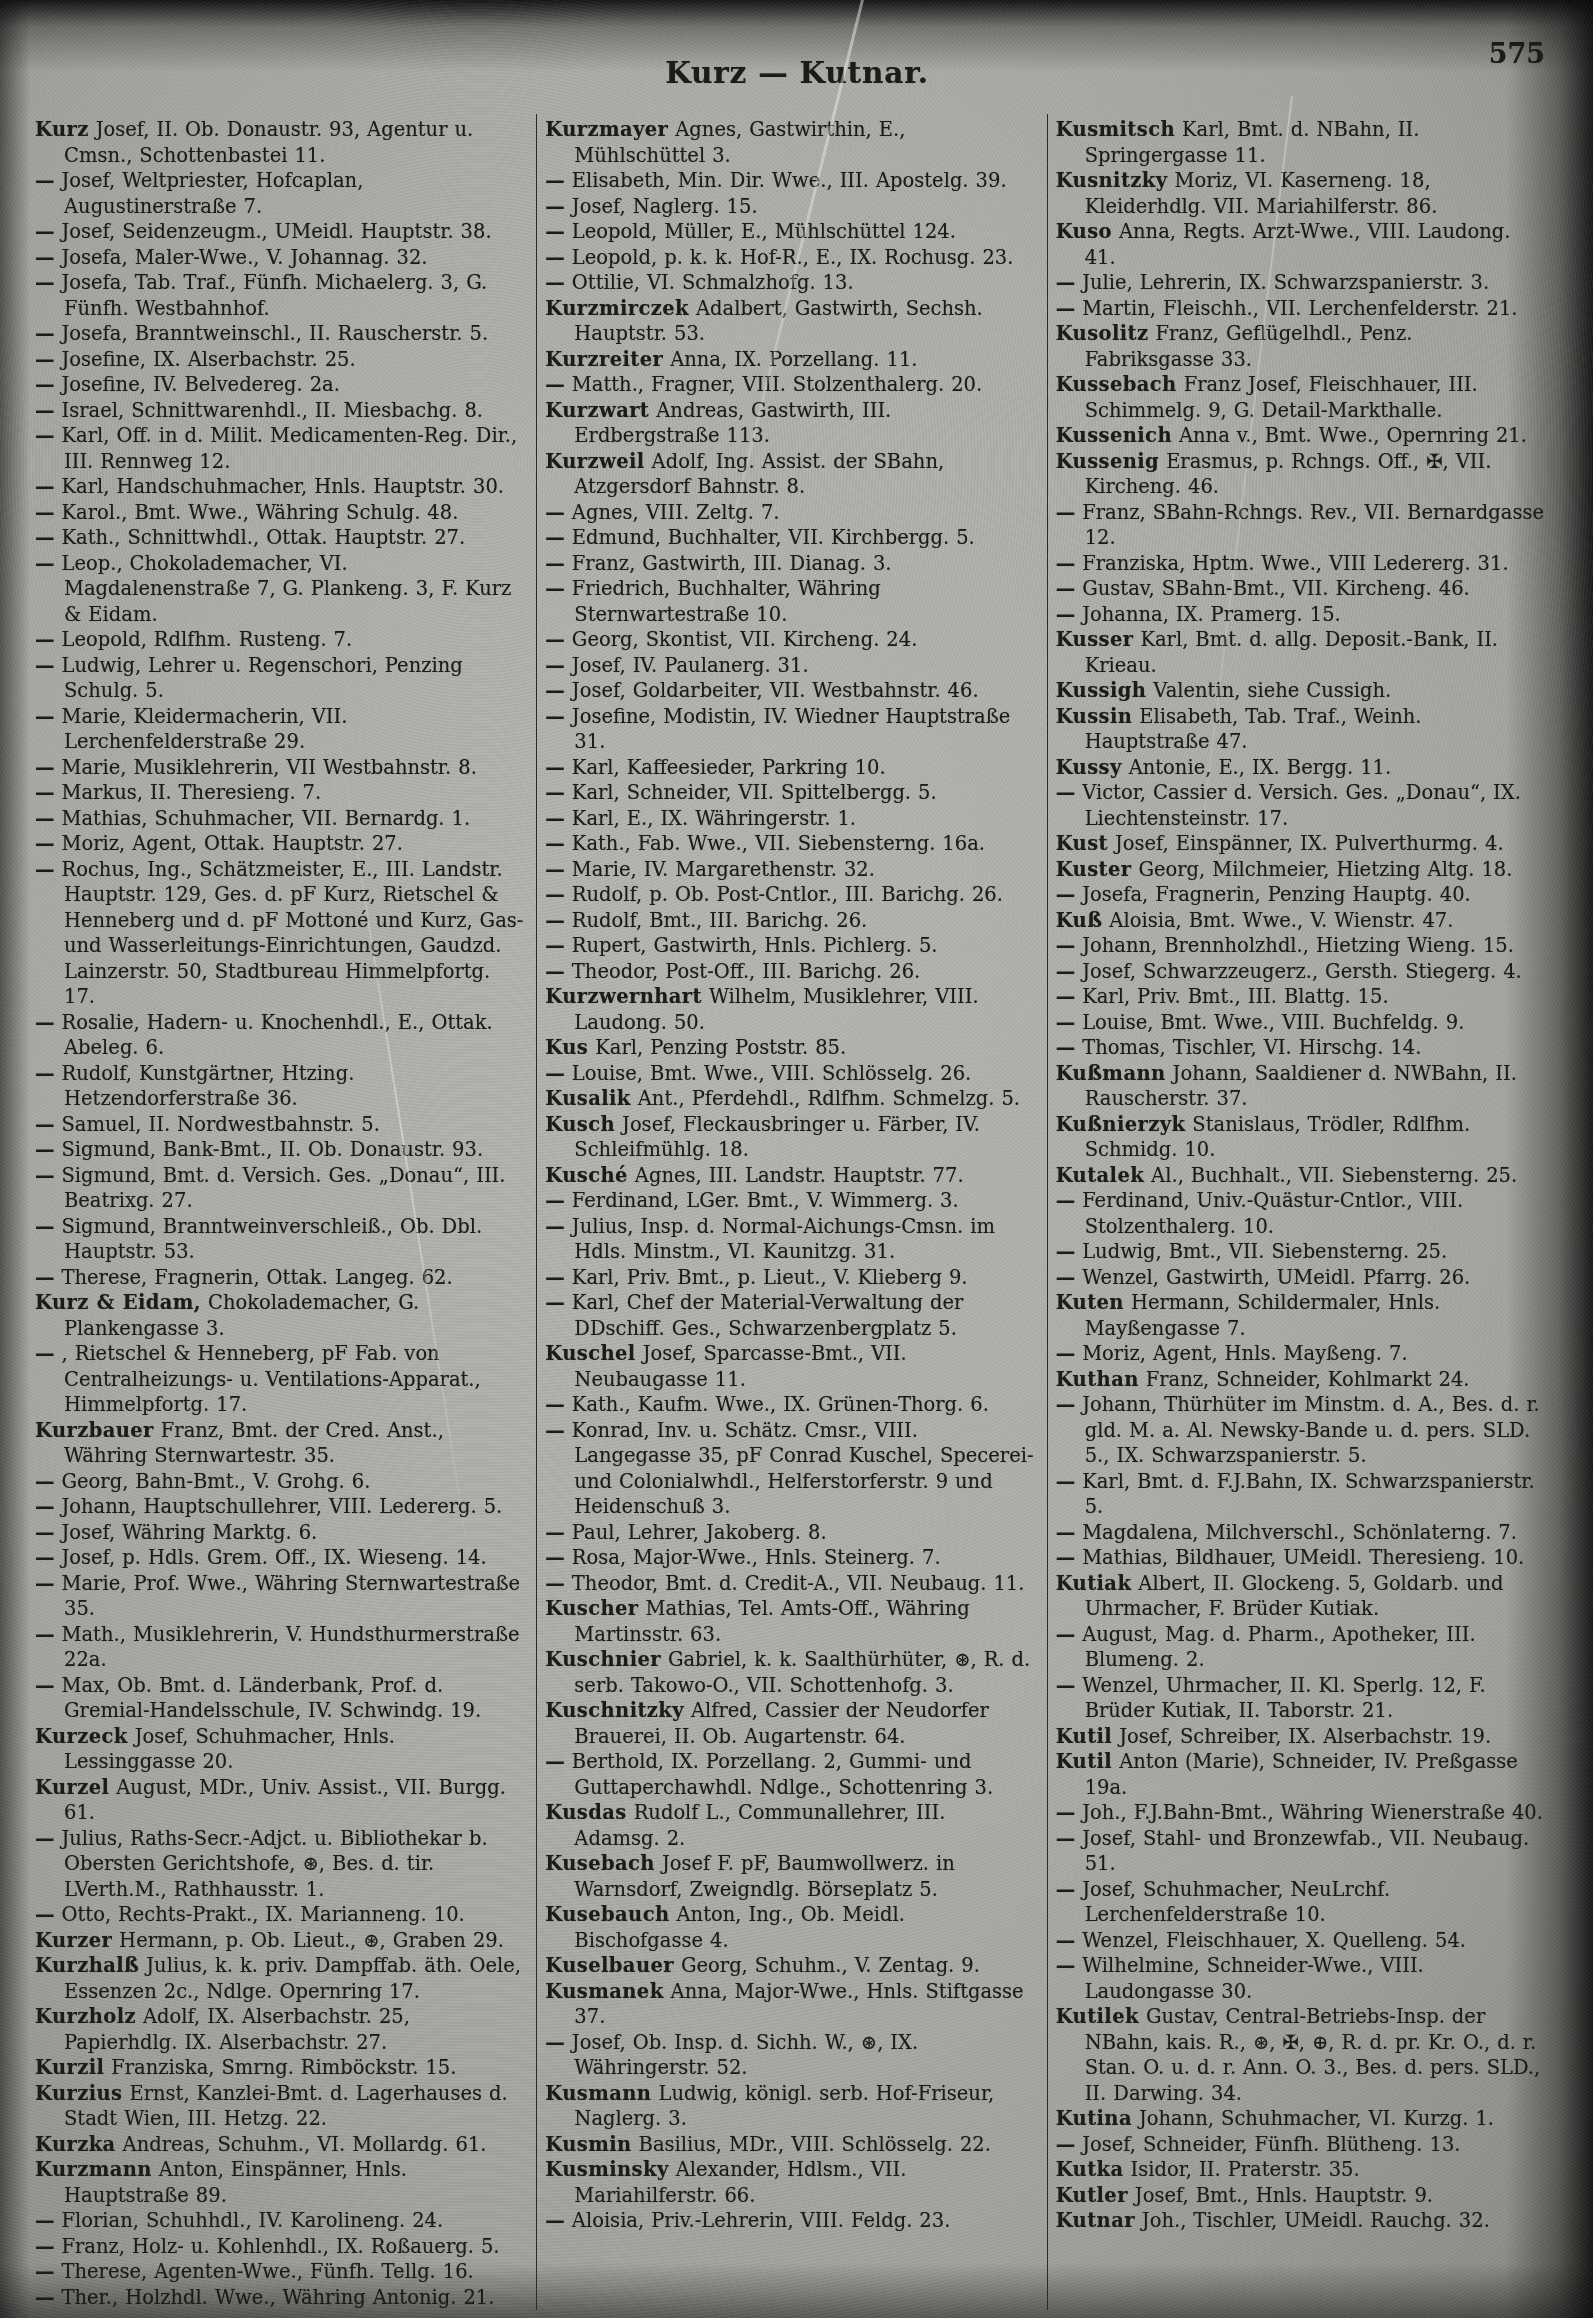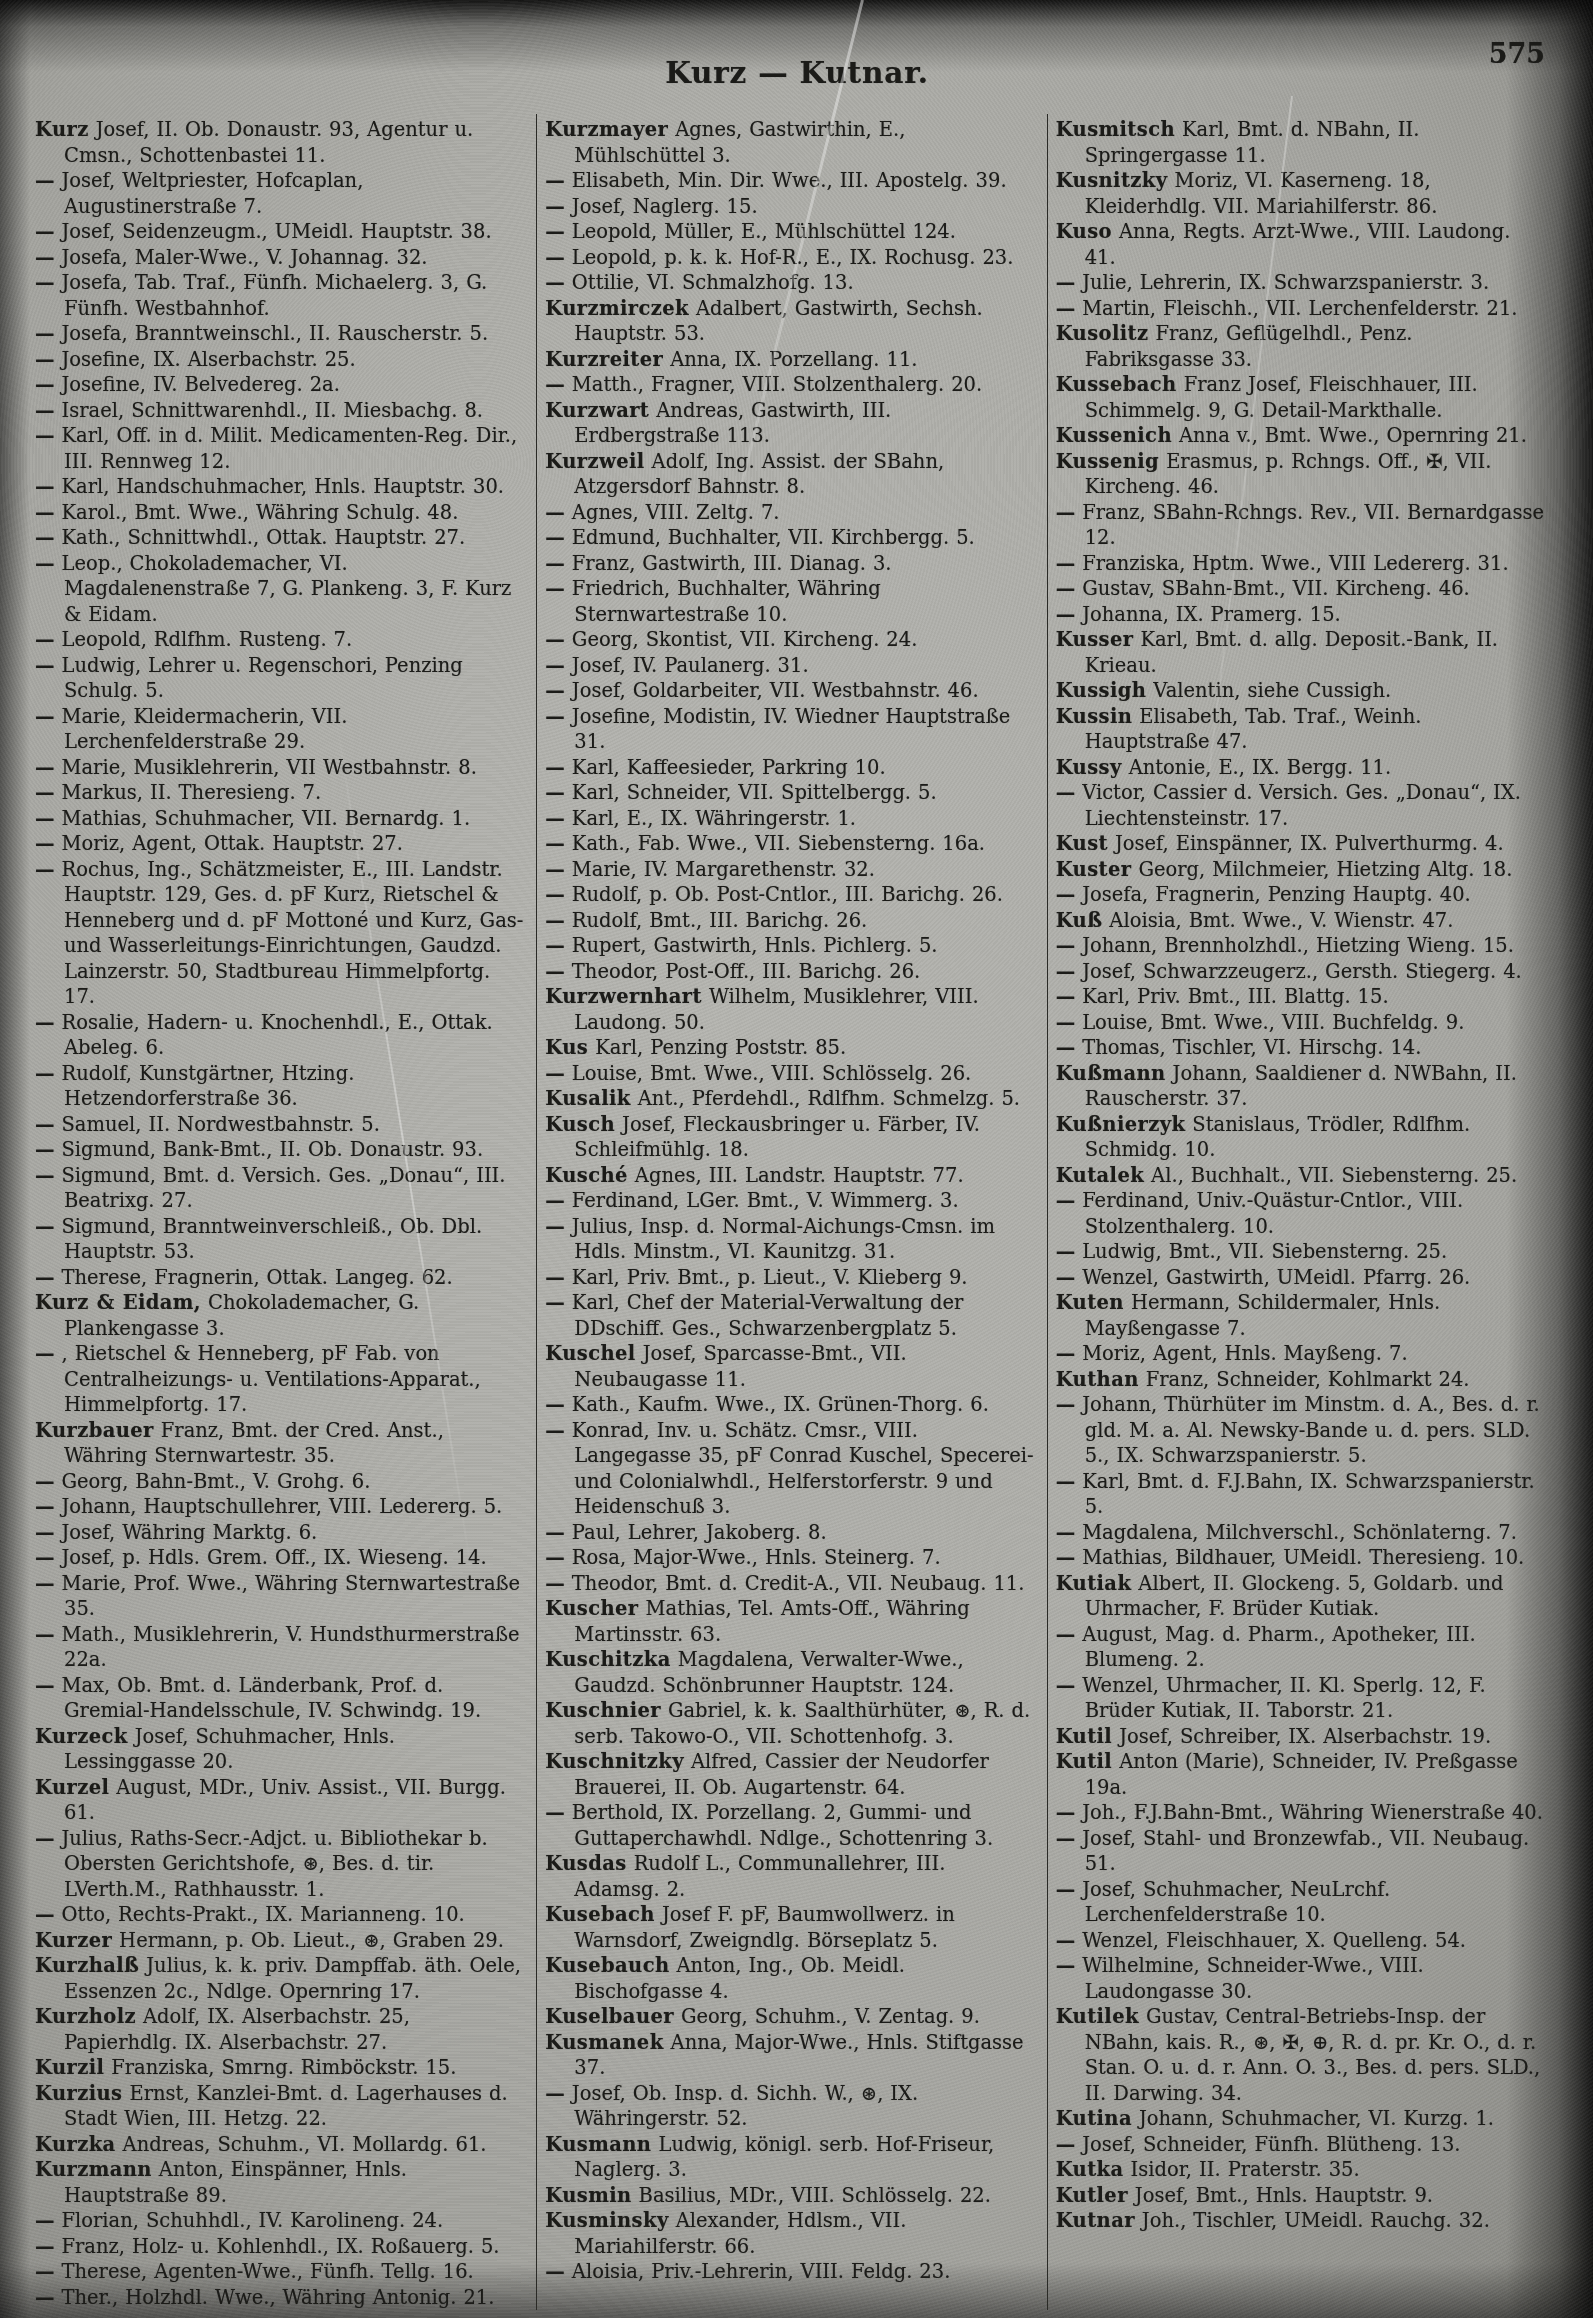--- a/index.html
+++ b/index.html
@@ -133,21 +133,20 @@
           <div class="entry"><span class="dash">—</span><span> Julius, Insp. d. Normal-Aichungs-Cmsn. im Hdls. Minstm., VI. Kaunitzg. 31.</span></div>
           <div class="entry"><span class="dash">—</span><span> Karl, Priv. Bmt., p. Lieut., V. Klieberg 9.</span></div>
           <div class="entry"><span class="dash">—</span><span> Karl, Chef der Material-Verwaltung der DDschiff. Ges., Schwarzenbergplatz 5.</span></div>
           <div class="entry"><span class="head">Kuschel</span><span> Josef, Sparcasse-Bmt., VII. Neubaugasse 11.</span></div>
           <div class="entry"><span class="dash">—</span><span> Kath., Kaufm. Wwe., IX. Grünen-Thorg. 6.</span></div>
           <div class="entry"><span class="dash">—</span><span> Konrad, Inv. u. Schätz. Cmsr., VIII. Langegasse 35, pF Conrad Kuschel, Specerei- und Colonialwhdl., Helferstorferstr. 9 und Heidenschuß 3.</span></div>
           <div class="entry"><span class="dash">—</span><span> Paul, Lehrer, Jakoberg. 8.</span></div>
           <div class="entry"><span class="dash">—</span><span> Rosa, Major-Wwe., Hnls. Steinerg. 7.</span></div>
           <div class="entry"><span class="dash">—</span><span> Theodor, Bmt. d. Credit-A., VII. Neubaug. 11.</span></div>
           <div class="entry"><span class="head">Kuscher</span><span> Mathias, Tel. Amts-Off., Währing Martinsstr. 63.</span></div>
-          <div class="entry"><span class="head">Kuschitzka</span><span> Magdalena, Verwalter-Wwe., Gaudzd. Schönbrunner Hauptstr. 124.</span></div>
           <div class="entry"><span class="head">Kuschnier</span><span> Gabriel, k. k. Saalthürhüter, ⊛, R. d. serb. Takowo-O., VII. Schottenhofg. 3.</span></div>
           <div class="entry"><span class="head">Kuschnitzky</span><span> Alfred, Cassier der Neudorfer Brauerei, II. Ob. Augartenstr. 64.</span></div>
           <div class="entry"><span class="dash">—</span><span> Berthold, IX. Porzellang. 2, Gummi- und Guttaperchawhdl. Ndlge., Schottenring 3.</span></div>
           <div class="entry"><span class="head">Kusdas</span><span> Rudolf L., Communallehrer, III. Adamsg. 2.</span></div>
           <div class="entry"><span class="head">Kusebach</span><span> Josef F. pF, Baumwollwerz. in Warnsdorf, Zweigndlg. Börseplatz 5.</span></div>
           <div class="entry"><span class="head">Kusebauch</span><span> Anton, Ing., Ob. Meidl. Bischofgasse 4.</span></div>
           <div class="entry"><span class="head">Kuselbauer</span><span> Georg, Schuhm., V. Zentag. 9.</span></div>
           <div class="entry"><span class="head">Kusmanek</span><span> Anna, Major-Wwe., Hnls. Stiftgasse 37.</span></div>
           <div class="entry"><span class="dash">—</span><span> Josef, Ob. Insp. d. Sichh. W., ⊛, IX. Währingerstr. 52.</span></div>
           <div class="entry"><span class="head">Kusmann</span><span> Ludwig, königl. serb. Hof-Friseur, Naglerg. 3.</span></div>

